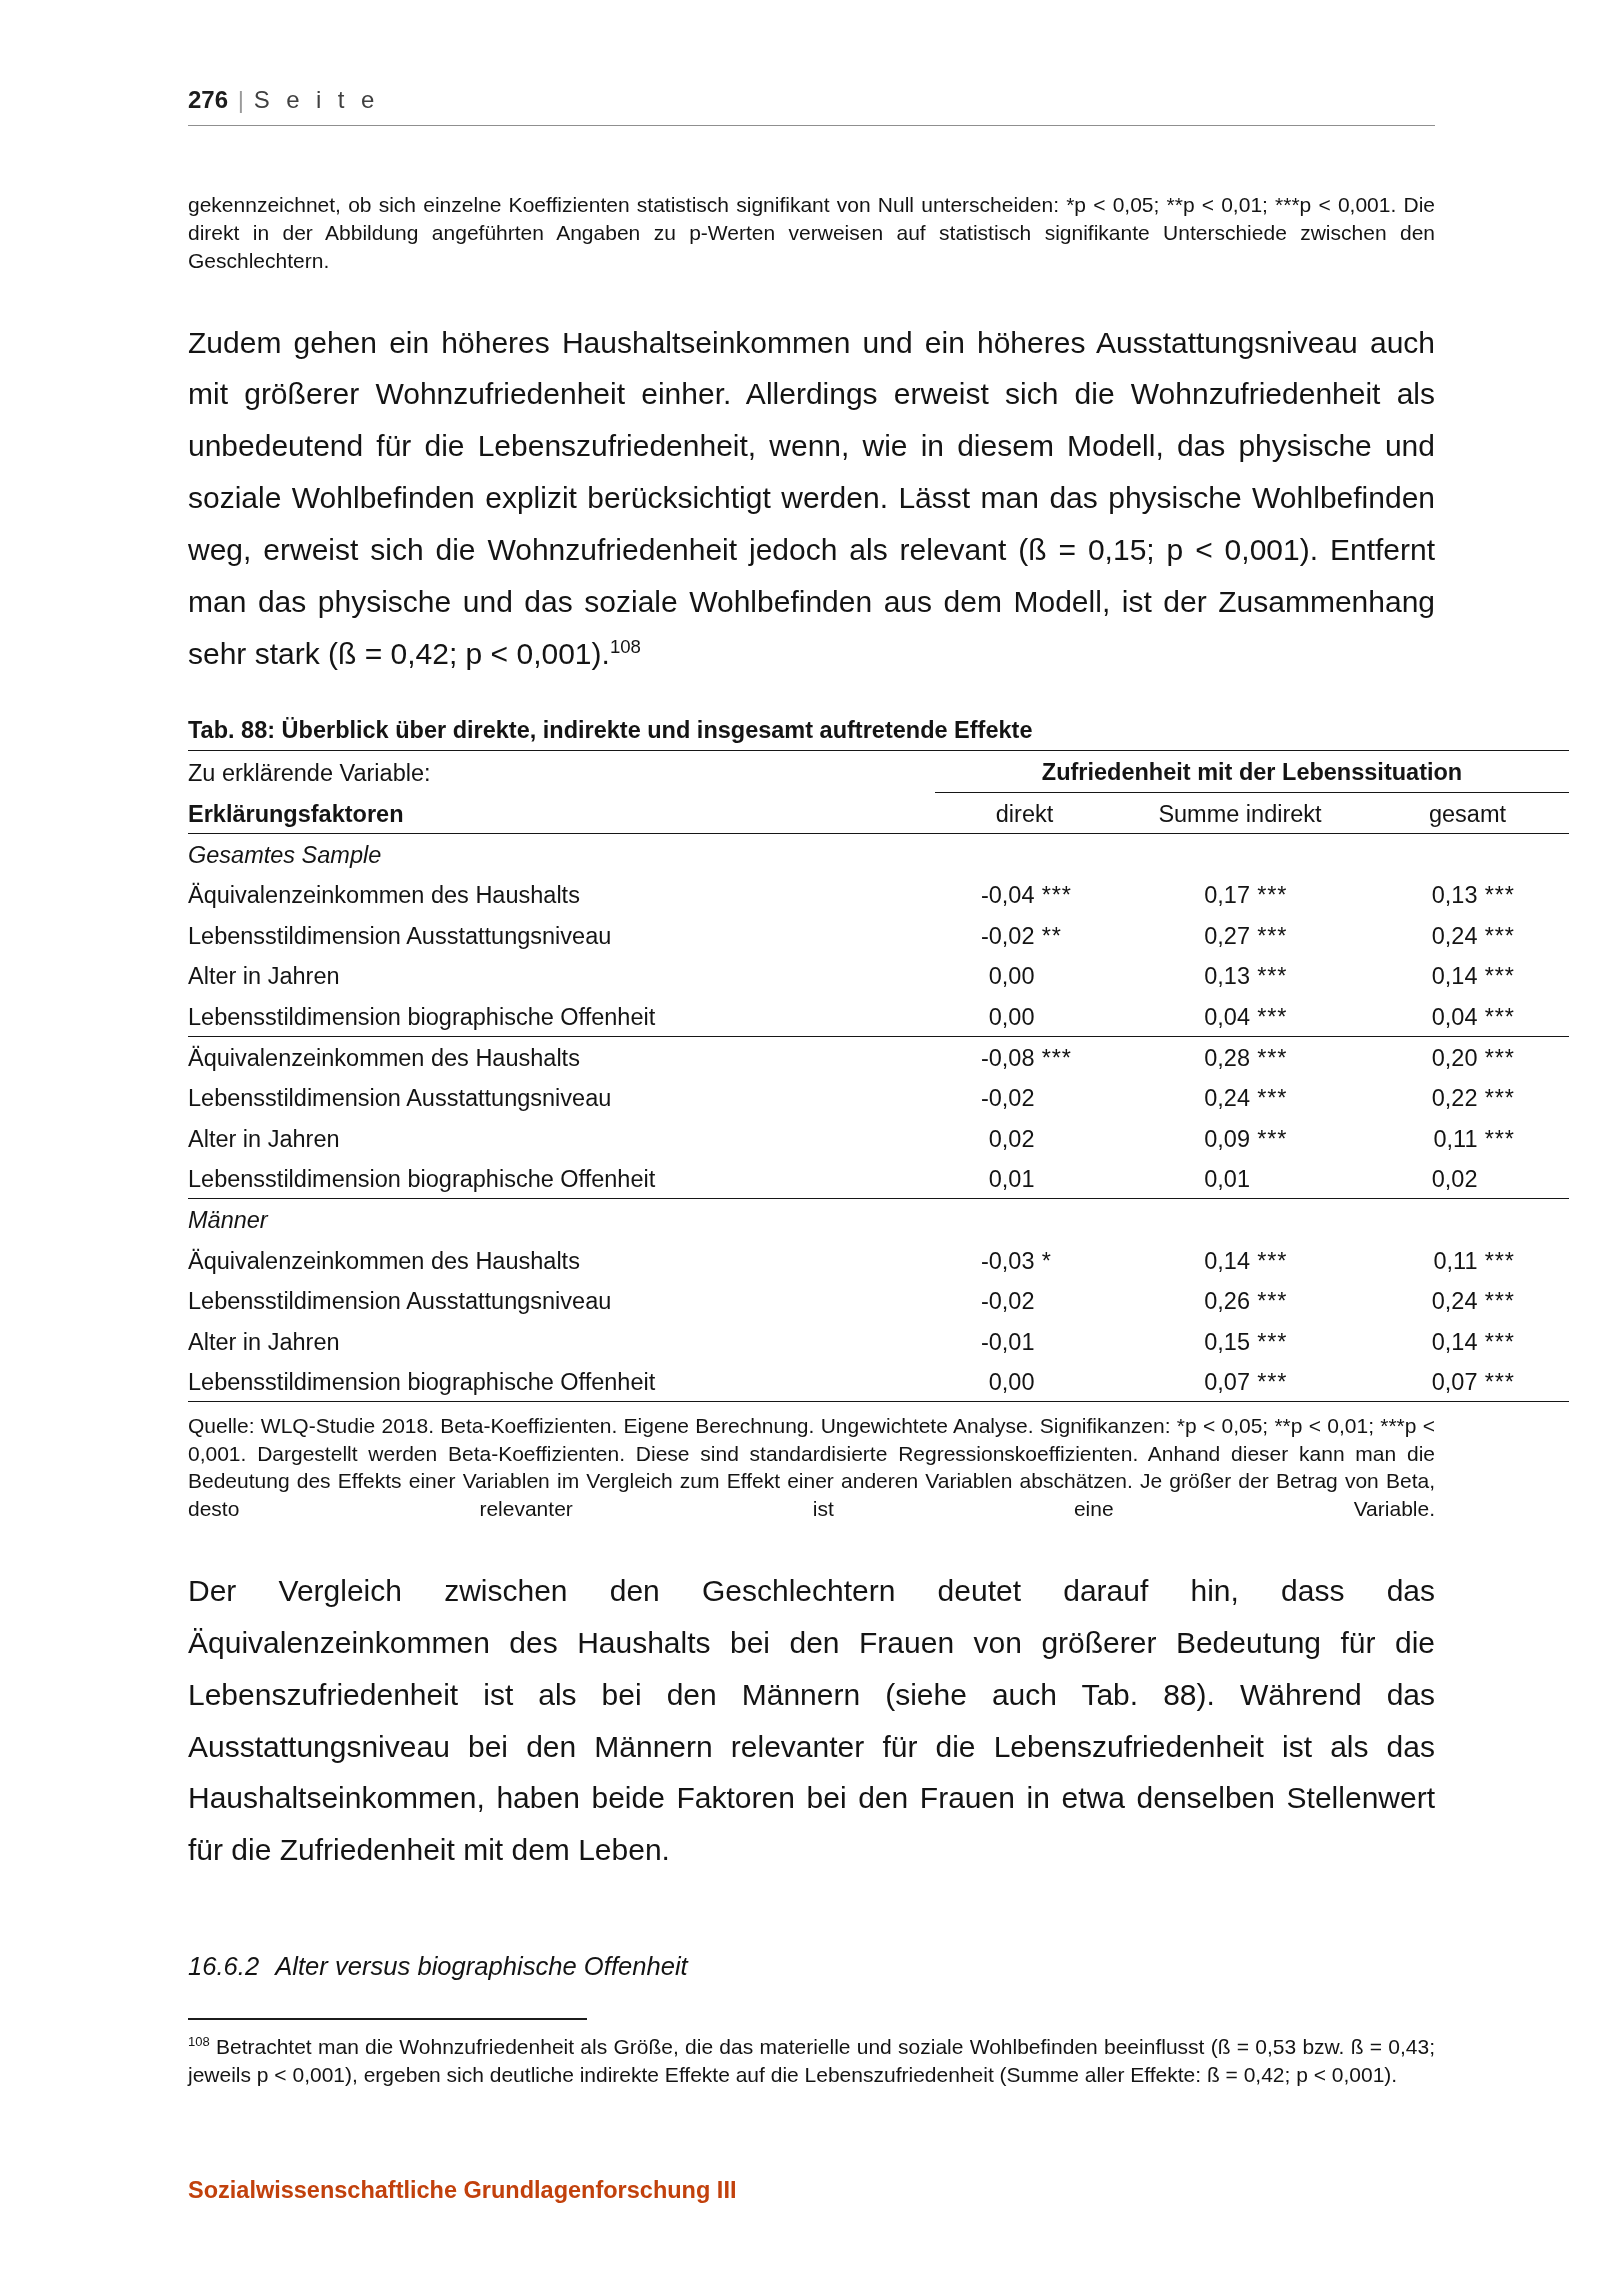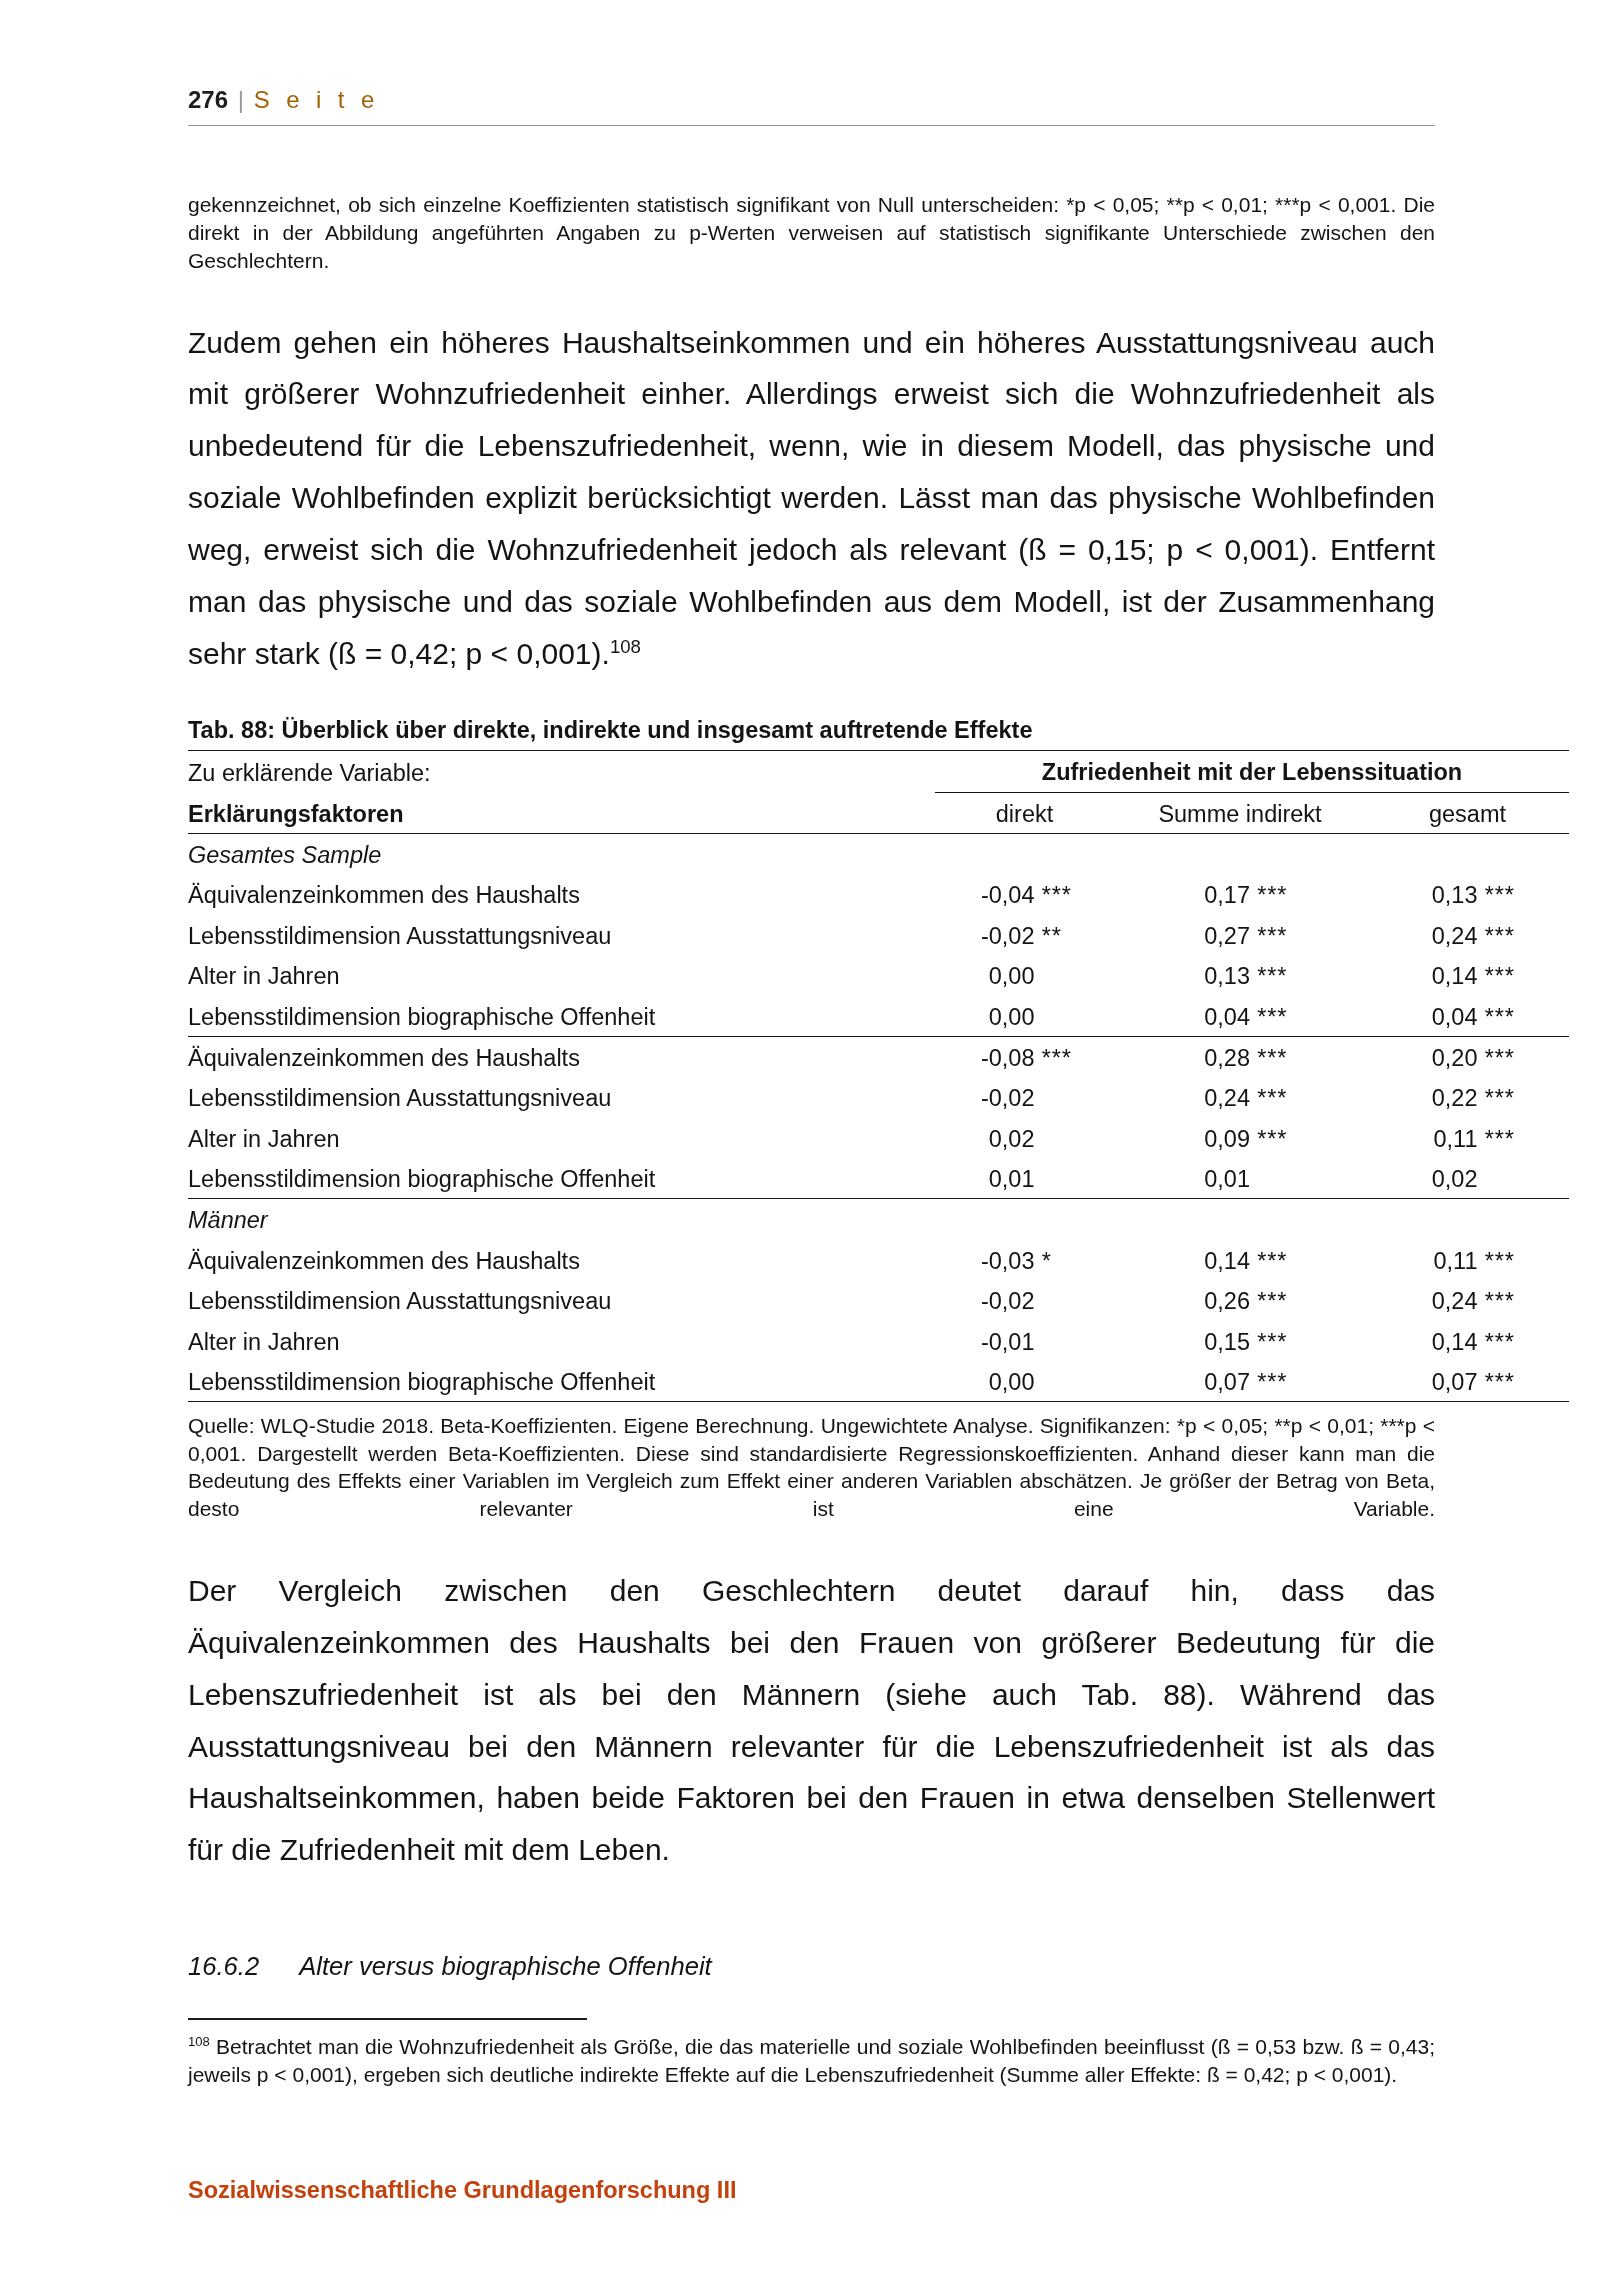--- a/index.html
+++ b/index.html
@@ -16,21 +16,21 @@
   }
 
   
   .hdr {
     font-size:24px;
     padding-bottom:11.4px;
     border-bottom:1.6px solid #8f8f8f;
   }
   .hdr .pno { font-weight:bold; color:#1d1d1d; }
   .hdr .sep { color:#9a9a9a; margin:0 9.7px; }
-  .hdr .word { color:#a16207; letter-spacing:4.9px; }
+  .hdr .word { color:#404040; letter-spacing:4.9px; }
 
   
   .small-p {
     margin-top:65px;
     font-size:21px; line-height:1.32;
     text-align:justify;
   }
   .body-p {
     margin-top:42px;
     font-size:30px; line-height:1.73;
@@ -76,21 +76,21 @@
     font-size:21px; line-height:1.32;
     text-align:justify;
     text-align-last:justify;
   }
 
   
   .subheading {
     margin-top:76px;
     font-size:25.6px; font-style:italic;
   }
-  .subheading .no { margin-right:40px; }
+  .subheading .no { margin-right:16px; }
 
   
   .footnote {
     position:absolute; left:188px; top:2018px; width:1247px;
     font-size:21px; line-height:1.34; text-align:justify;
   }
   .footnote-rule {
     width:399px; height:0;
     border-top:2.4px solid #1c1c1c;
     margin-bottom:13px;

